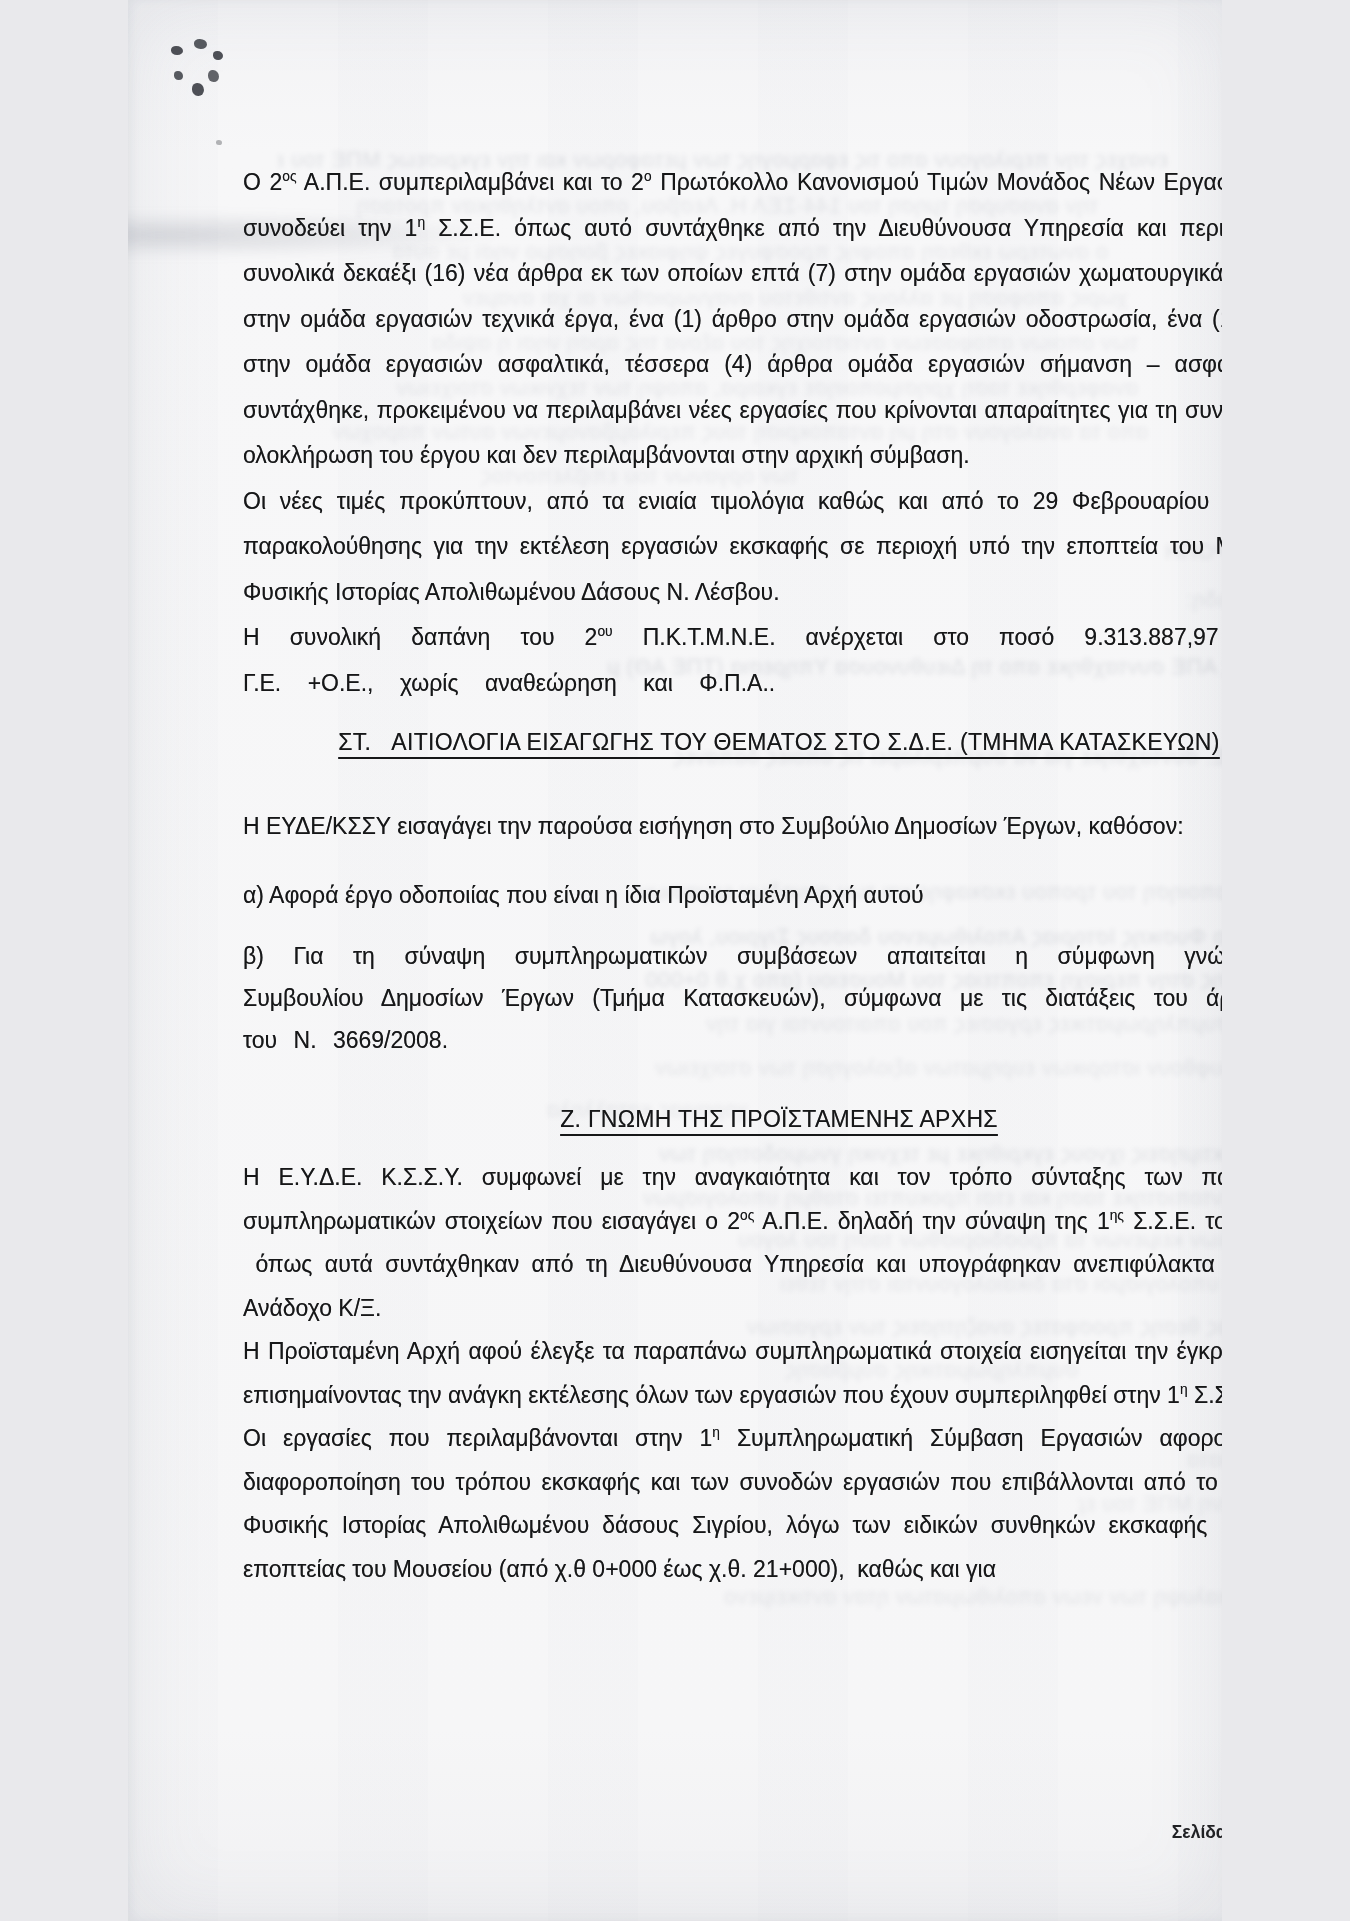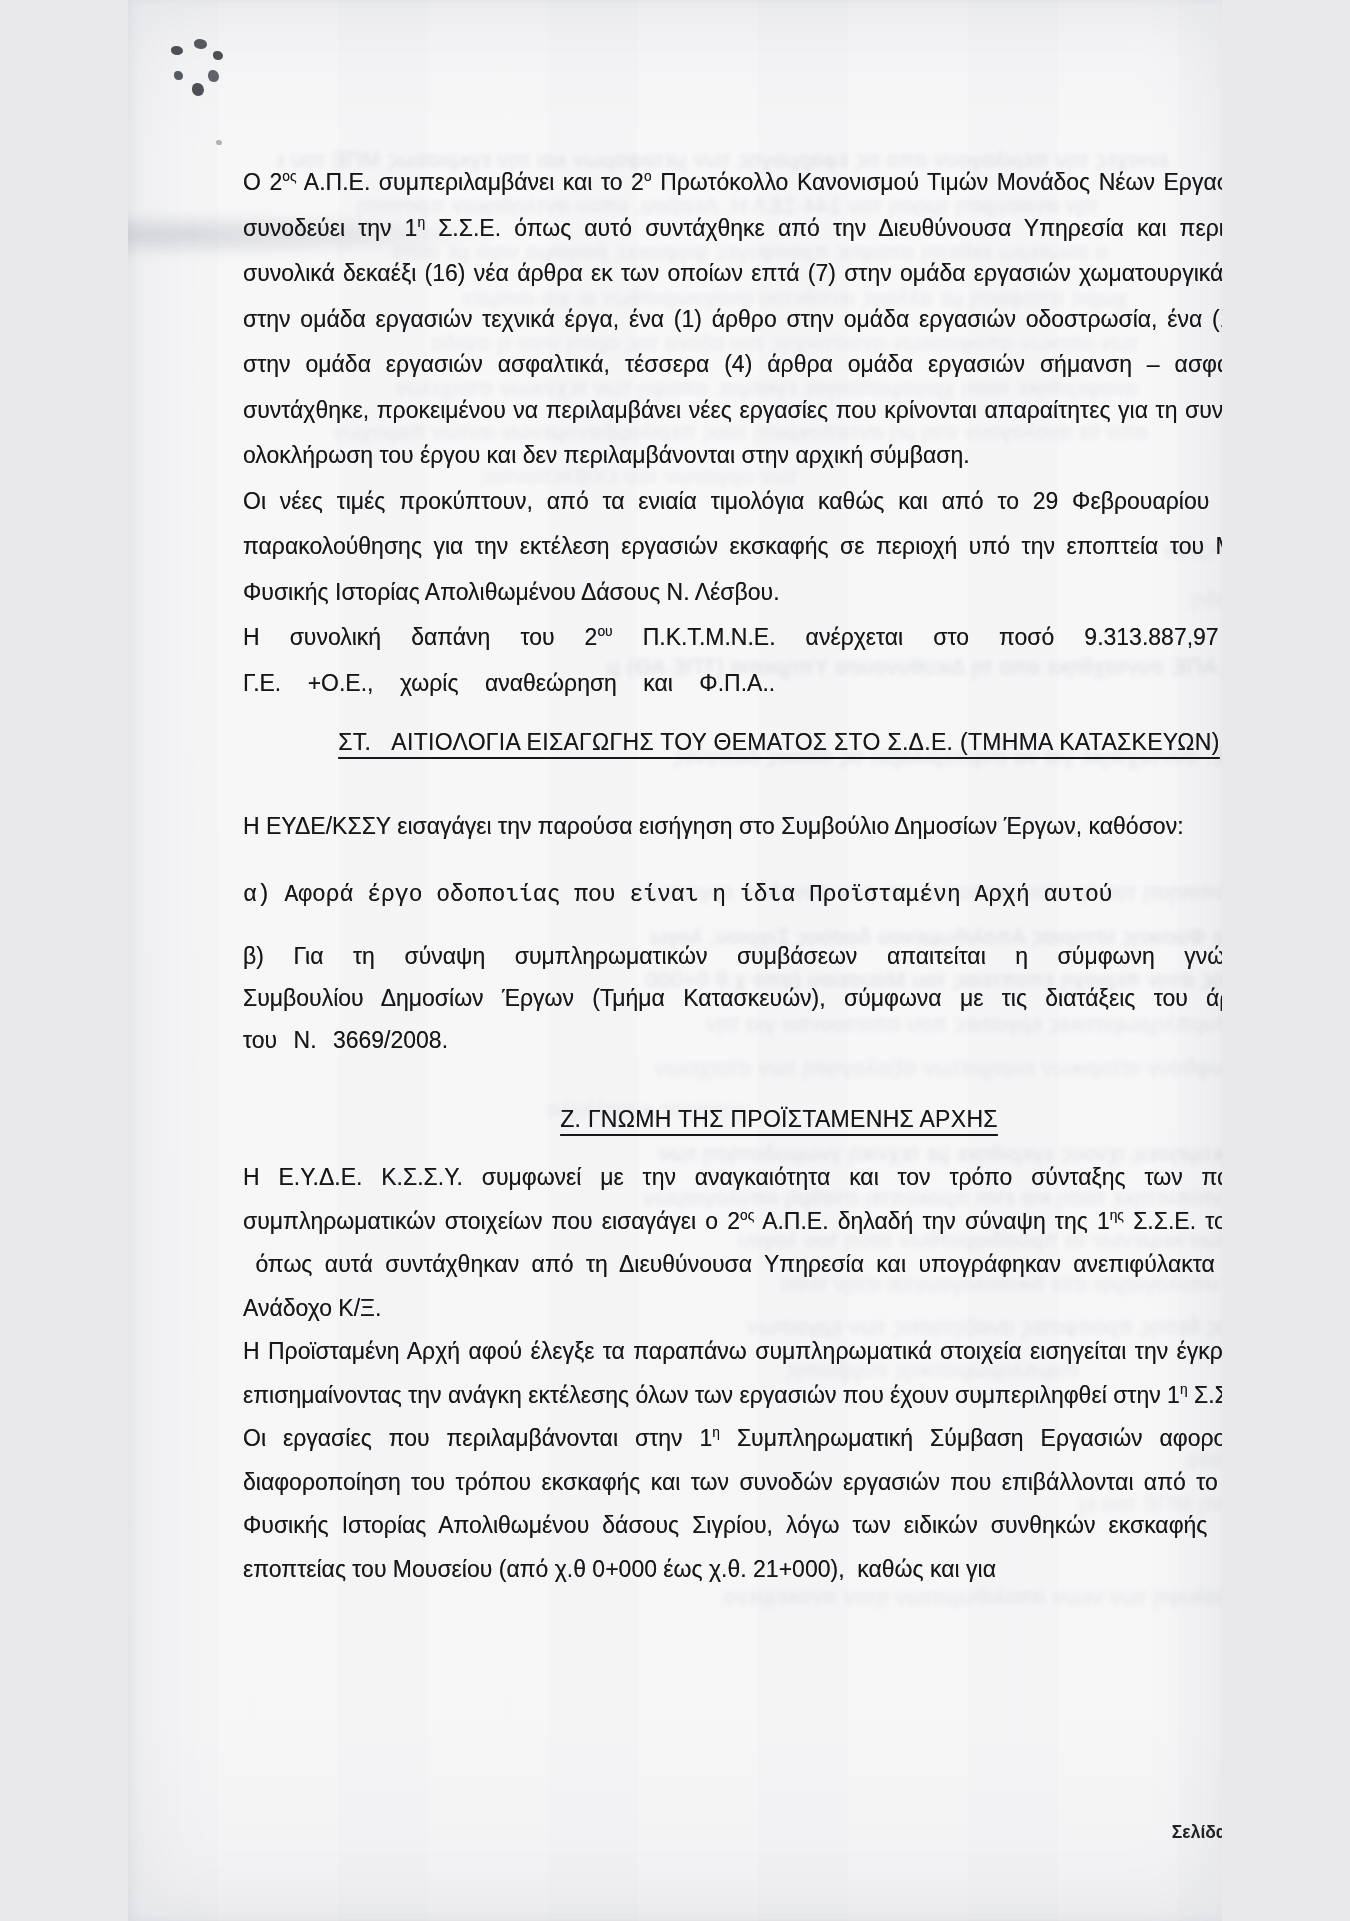--- a/index.html
+++ b/index.html
@@ -104,21 +104,21 @@
     </div>
 
   <div class="smudge"></div>
 
   <div class="text-block">
       <p style="margin-top: 0px;">Ο 2<sup>ος</sup> Α.Π.Ε. συμπεριλαμβάνει και το 2<sup>ο</sup> Πρωτόκολλο Κανονισμού Τιμών Μονάδος Νέων Εργασιών που συνοδεύει την 1<sup>η</sup> Σ.Σ.Ε. όπως αυτό συντάχθηκε από την Διευθύνουσα Υπηρεσία και περιλαμβάνει συνολικά δεκαέξι (16) νέα άρθρα εκ των οποίων επτά (7) στην ομάδα εργασιών χωματουργικά, τρία (3) στην ομάδα εργασιών τεχνικά έργα, ένα (1) άρθρο στην ομάδα εργασιών οδοστρωσία, ένα (1) άρθρο στην ομάδα εργασιών ασφαλτικά, τέσσερα (4) άρθρα ομάδα εργασιών σήμανση – ασφάλεια και συντάχθηκε, προκειμένου να περιλαμβάνει νέες εργασίες που κρίνονται απαραίτητες για τη συνέχιση και ολοκλήρωση του έργου και δεν περιλαμβάνονται στην αρχική σύμβαση.</p>
       <p style="margin-top: 0px;">Οι νέες τιμές προκύπτουν, από τα ενιαία τιμολόγια καθώς και από το 29 Φεβρουαρίου πρακτικό παρακολούθησης για την εκτέλεση εργασιών εκσκαφής σε περιοχή υπό την εποπτεία του Μουσείου Φυσικής Ιστορίας Απολιθωμένου Δάσους Ν. Λέσβου.</p>
       <p style="margin-top: 0px; word-spacing: 20px;">Η συνολική δαπάνη του 2<sup>ου</sup> Π.Κ.Τ.Μ.Ν.Ε. ανέρχεται στο ποσό 9.313.887,97 € με Γ.Ε. +Ο.Ε., χωρίς αναθεώρηση και Φ.Π.Α..</p>
       <h2 style="margin-top: 14px;">ΣΤ.&nbsp;&nbsp;&nbsp;ΑΙΤΙΟΛΟΓΙΑ ΕΙΣΑΓΩΓΗΣ ΤΟΥ ΘΕΜΑΤΟΣ ΣΤΟ Σ.Δ.Ε. (ΤΜΗΜΑ ΚΑΤΑΣΚΕΥΩΝ)</h2>
       <p style="margin-top: 38px;">Η ΕΥΔΕ/ΚΣΣΥ εισαγάγει την παρούσα εισήγηση στο Συμβούλιο Δημοσίων Έργων, καθόσον:</p>
-      <p style="margin-top: 24px; font-family: Liberation Mono, monospace;">α) Αφορά έργο οδοποιίας που είναι η ίδια Προϊσταμένη Αρχή αυτού</p>
+      <p style="margin-top: 24px;">α) Αφορά έργο οδοποιίας που είναι η ίδια Προϊσταμένη Αρχή αυτού</p>
       <p style="margin-top: 16px; line-height: 42px; word-spacing: 10px;">β) Για τη σύναψη συμπληρωματικών συμβάσεων απαιτείται η σύμφωνη γνώμη του Συμβουλίου Δημοσίων Έργων (Τμήμα Κατασκευών), σύμφωνα με τις διατάξεις του άρθρο 79 του Ν. 3669/2008.</p>
       <h2 style="margin-top: 36px;">Ζ. ΓΝΩΜΗ ΤΗΣ ΠΡΟΪΣΤΑΜΕΝΗΣ ΑΡΧΗΣ</h2>
       <p style="margin-top: 14px; line-height: 43.5px;">Η Ε.Υ.Δ.Ε. Κ.Σ.Σ.Υ. συμφωνεί με την αναγκαιότητα και τον τρόπο σύνταξης των παραπάνω συμπληρωματικών στοιχείων που εισαγάγει ο 2<sup>ος</sup> Α.Π.Ε. δηλαδή την σύναψη της 1<sup>ης</sup> Σ.Σ.Ε. του έργου, &nbsp;όπως αυτά συντάχθηκαν από τη Διευθύνουσα Υπηρεσία και υπογράφηκαν ανεπιφύλακτα από την Ανάδοχο Κ/Ξ.</p>
       <p style="margin-top: 0px; line-height: 43.5px;">Η Προϊσταμένη Αρχή αφού έλεγξε τα παραπάνω συμπληρωματικά στοιχεία εισηγείται την έγκρισή τους, επισημαίνοντας την ανάγκη εκτέλεσης όλων των εργασιών που έχουν συμπεριληφθεί στην 1<sup>η</sup> Σ.Σ.Ε..</p>
       <p style="margin-top: 0px; line-height: 43.5px;">Οι εργασίες που περιλαμβάνονται στην 1<sup>η</sup> Συμπληρωματική Σύμβαση Εργασιών αφορούν στην διαφοροποίηση του τρόπου εκσκαφής και των συνοδών εργασιών που επιβάλλονται από το Μουσείο Φυσικής Ιστορίας Απολιθωμένου δάσους Σιγρίου, λόγω των ειδικών συνθηκών εκσκαφής &nbsp;περιοχή εποπτείας του Μουσείου (από χ.θ 0+000 έως χ.θ. 21+000), &nbsp;καθώς και για</p>
     </div>
 
   <div class="pencil-mark"></div>
 
   <div class="footer">Σελίδα 17 από 40</div>

